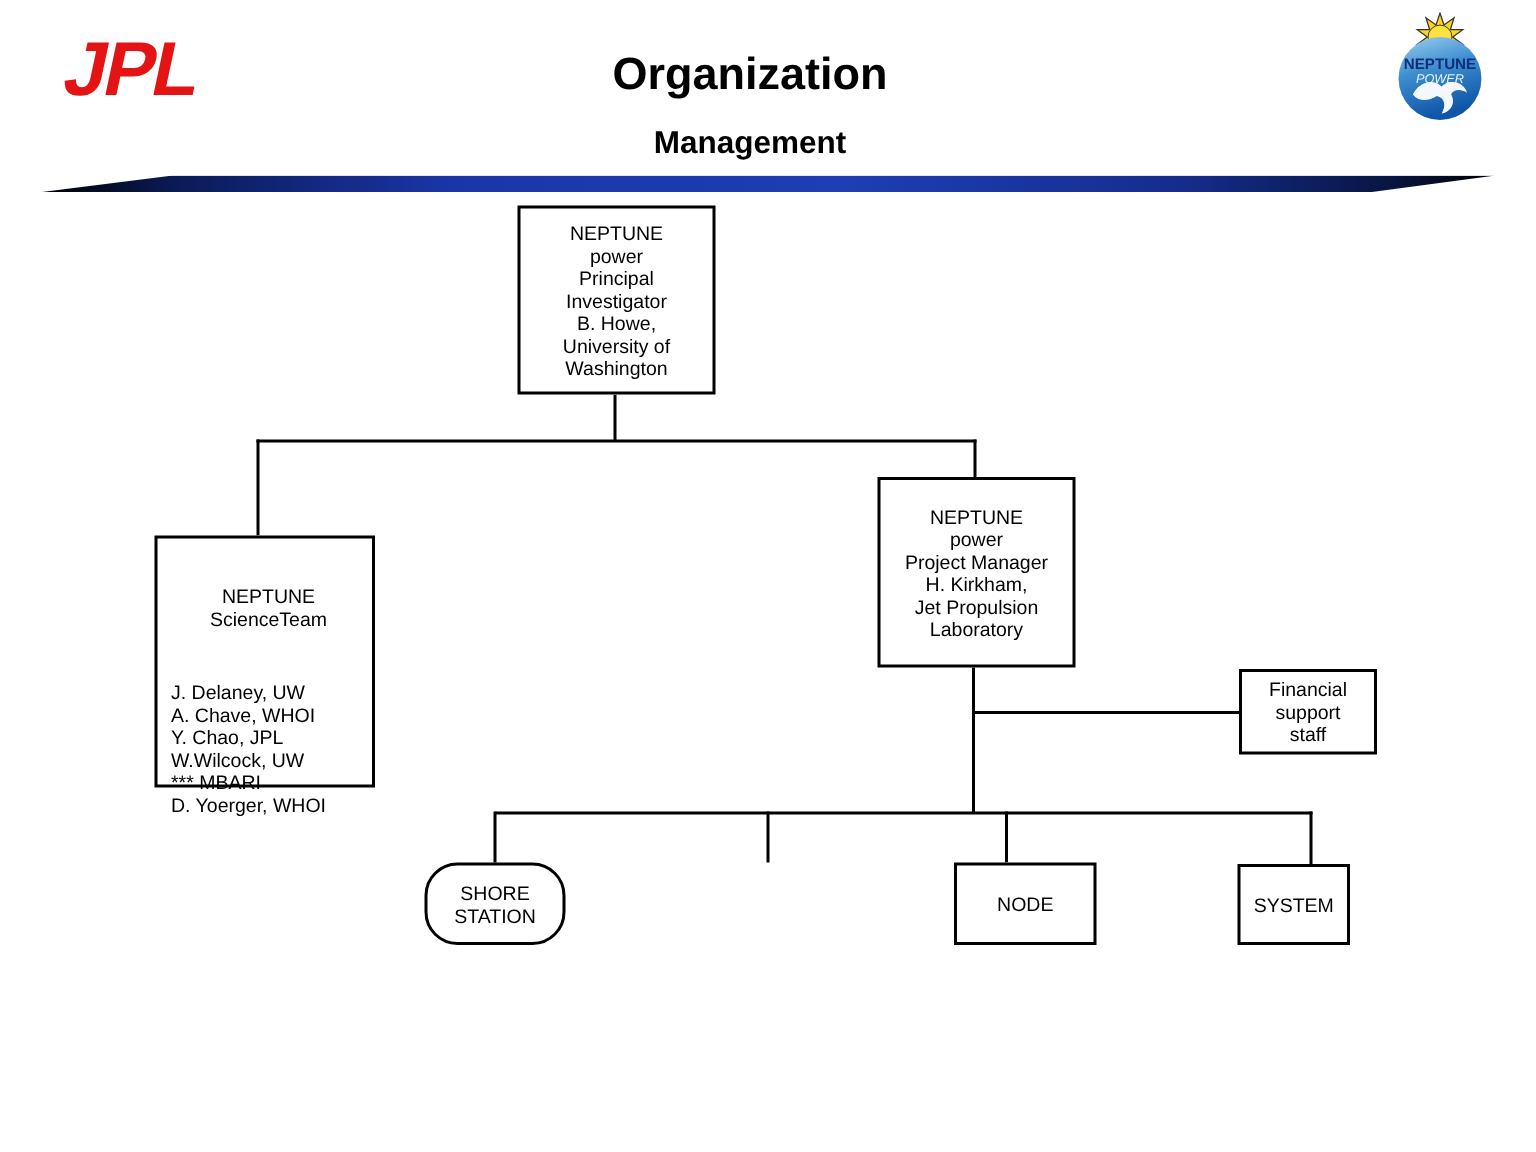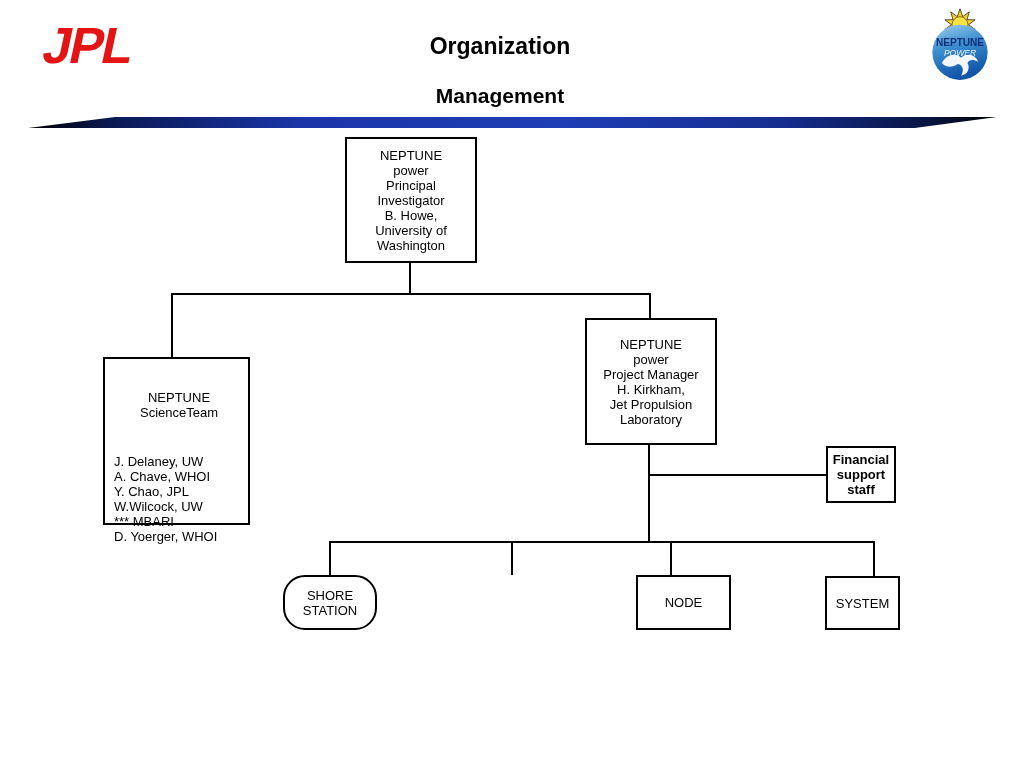--- a/index.html
+++ b/index.html
@@ -9,21 +9,21 @@
     overflow:hidden;margin:0 auto;
   }
   
   .jpl-logo{
     position:absolute;left:44px;top:20px;width:130px;height:52px;
     font-weight:bold;font-size:51px;line-height:52px;color:#e41414;
     transform:skewX(-12deg);letter-spacing:-2px;
   }
   .title{
     position:absolute;left:0;top:33px;width:1000px;text-align:center;
-    font-size:23px;font-weight:bold;
+    font-size:30px;font-weight:bold;
   }
   .subtitle{
     position:absolute;left:0;top:84px;width:1000px;text-align:center;
     font-size:21px;font-weight:bold;
   }
   .neptune-logo{position:absolute;left:926px;top:8px;width:68px;height:78px;}
   .divider{
     position:absolute;left:28px;top:117px;width:969px;height:11px;
     background:linear-gradient(90deg,#000 0%,#0b1a55 9%,#1a35a8 28%,#1e3eb5 55%,#152d8f 78%,#081540 93%,#000 100%);
     clip-path:polygon(0% 100%,9% 0%,100% 0%,91.5% 100%);
@@ -33,21 +33,21 @@
     position:absolute;background:#fff;border:2px solid #000;box-sizing:border-box;
     font-size:13px;line-height:15px;text-align:center;
     display:flex;align-items:center;justify-content:center;
     white-space:pre-line;
   }
   .pi{left:345px;top:137px;width:132px;height:126px;}
   .science{left:103px;top:357px;width:147px;height:168px;display:block;text-align:left;padding:16px 4px 0 9px;}
   .science .steam-title{text-align:center;white-space:pre-line;}
   .science .steam-members{margin-top:19px;white-space:pre-line;}
   .pm{left:585px;top:318px;width:132px;height:127px;}
-  .fin{left:826px;top:446px;width:70px;height:57px;font-weight:bold;}
+  .fin{left:826px;top:446px;width:92px;height:57px;}
   .shore{left:283px;top:575px;width:94px;height:55px;border-radius:22px;}
   .dc{left:466px;top:575px;width:93px;height:55px;}
   .node{left:636px;top:575px;width:95px;height:55px;}
   .system{left:825px;top:576px;width:75px;height:54px;}
   
   .ln{position:absolute;background:#000;}
   .v{width:2px;} .h{height:2px;}
 </style>
 </head>
 <body>

